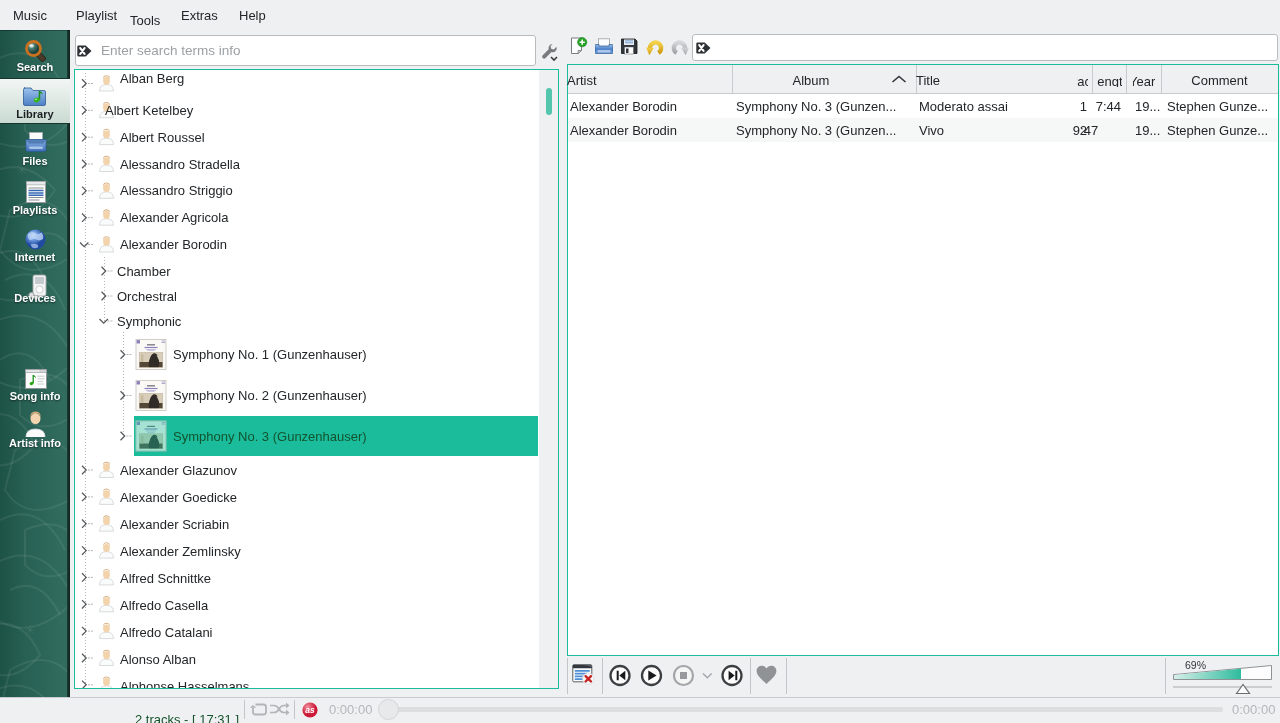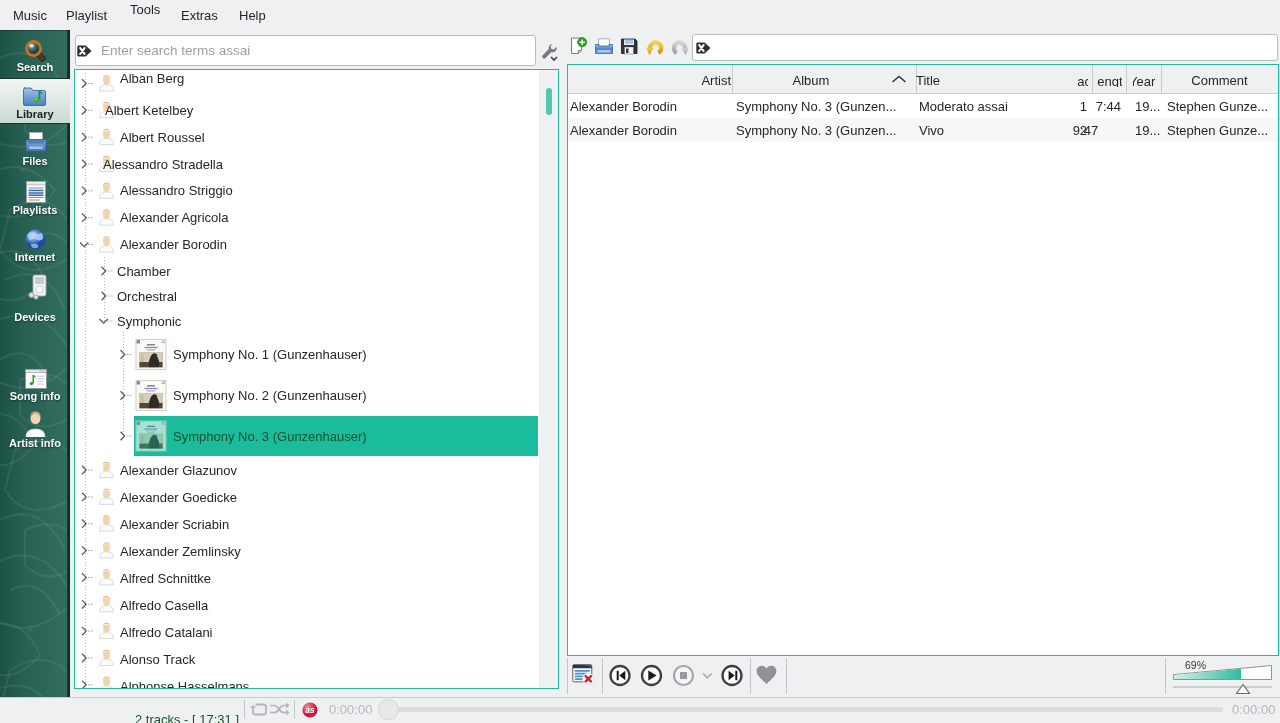--- a/index.html
+++ b/index.html
@@ -6,22 +6,22 @@
 html,body{width:1280px;height:723px;overflow:hidden}
 body{font-family:"Liberation Sans",sans-serif;font-size:13px;color:#232629;background:#eff0f1;position:relative;-webkit-font-smoothing:antialiased;transform:translateZ(0)}
 .abs{position:absolute}
 .txt{position:absolute;white-space:nowrap;line-height:1;transform:translateZ(0)}
 .vsep{position:absolute;width:1px;background:#c3c6c9}
 </style>
 </head>
 <body>
 
 <div class="txt" style="left:13px;top:9px">Music</div>
-<div class="txt" style="left:66px;top:9px">Playlist</div>
-<div class="txt" style="left:130px;top:3px">Tools</div>
+<div class="txt" style="left:76px;top:9px">Playlist</div>
+<div class="txt" style="left:130px;top:14px">Tools</div>
 <div class="txt" style="left:181px;top:9px">Extras</div>
 <div class="txt" style="left:239px;top:9px">Help</div>
 
 <div class="abs" id="sidebar" style="left:0;top:30px;width:70px;height:667px;background:linear-gradient(90deg,#1d5246 0%,#286054 35%,#326e60 100%)">
 <svg width="70" height="667" style="position:absolute;left:0;top:0" viewBox="0 0 70 667">
  <g fill="none" stroke="rgba(255,255,255,0.075)" stroke-width="2">
   <path d="M-10,80 Q30,40 70,90 Q40,130 -10,110 Z"></path>
   <path d="M10,180 Q60,150 80,220 Q30,260 0,220 Z"></path>
   <path d="M-20,300 Q40,260 75,330 Q30,380 -20,340 Z"></path>
   <path d="M15,420 Q70,390 85,460 Q30,500 5,460 Z"></path>
@@ -135,21 +135,21 @@
 </svg>
 <div class="sblabel" style="top:252px">Internet</div>
 
 <svg class="abs" style="left:26px;top:274px" width="22" height="26" viewBox="0 0 22 26">
  <rect x="7" y="1" width="13" height="21" rx="2" fill="#f2f3f4" stroke="#a3a6a8" stroke-width="0.9"></rect>
  <rect x="9" y="3" width="9" height="7" fill="#c5cace"></rect>
  <circle cx="13.5" cy="15.5" r="3.6" fill="#fdfdfd" stroke="#c0c3c5" stroke-width="0.8"></circle>
  <circle cx="5.5" cy="21" r="2.6" fill="#dcdedf" stroke="#9a9da0" stroke-width="0.8"></circle>
  <circle cx="10" cy="23" r="2.2" fill="#dcdedf" stroke="#9a9da0" stroke-width="0.8"></circle>
 </svg>
-<div class="sblabel" style="top:312px">Devices</div>
+<div class="sblabel" style="top:293px">Devices</div>
 
 <svg class="abs" style="left:25px;top:369px" width="22" height="20" viewBox="0 0 22 20">
  <rect x="0.5" y="0.5" width="21" height="19" fill="#fdfdfd" stroke="#8f9294" stroke-width="1"></rect>
  <rect x="0.5" y="0.5" width="21" height="3" fill="#e4e5e6" stroke="#8f9294" stroke-width="0.6"></rect>
  <rect x="15" y="1.2" width="5.5" height="1.6" fill="#fff" stroke="#9a9da0" stroke-width="0.4"></rect>
  <path d="M8.2,6 v8" stroke="#1e8f1e" stroke-width="1.3"></path>
  <path d="M8.2,6 q3,0.8 2.6,3.4 q-0.3,-1.8 -2.6,-2 z" fill="#1e8f1e"></path>
  <ellipse cx="6.6" cy="14.4" rx="2.1" ry="1.6" fill="#2da314" transform="rotate(-20 6.6 14.4)"></ellipse>
  <g stroke="#c0c3c5" stroke-width="0.9" fill="none">
       <path d="M12.5,7.2 h7 M12.5,9.8 h7 M12.5,12.4 h5.5 M12.5,15 h6.5"></path>
@@ -159,21 +159,21 @@
 
 <svg class="abs" style="left:24px;top:411px" width="23" height="27" viewBox="0 0 23 27">
  <path d="M11.5,2 a5,5.6 0 0 1 5,5.6 a5,5.6 0 0 1 -10,0 a5,5.6 0 0 1 5,-5.6 z" fill="#f3d4ae"></path>
  <path d="M6.6,6.6 a5,5.6 0 0 1 9.8,0 q0.6,-3.4 -1.4,-5 q-3.4,-2.4 -7,0 q-2,1.6 -1.4,5 z" fill="#d3ab77"></path>
  <path d="M2,26 q0,-8 9.5,-8 q9.5,0 9.5,8 z" fill="#fbfbfc"></path>
  <path d="M2,26 q0,-8 9.5,-8 q9.5,0 9.5,8" fill="none" stroke="#d8dadc" stroke-width="0.8"></path>
 </svg>
 <div class="sblabel" style="top:438px">Artist info</div>
 
 <div class="abs" style="left:75px;top:35px;width:461px;height:31px;background:#fff;border:1px solid #b9bcbe;border-radius:3px"></div>
-<div class="txt" style="left:101px;top:44px;color:#9da0a3;font-size:13.5px">Enter search terms assai</div>
+<div class="txt" style="left:101px;top:44px;color:#9da0a3;font-size:13.5px">Enter search terms info</div>
 <svg class="abs" style="left:77px;top:45px" width="15" height="12" viewBox="0 0 15 14" preserveAspectRatio="none">
  <path d="M1.5,0.5 h7.2 l5.8,6.5 -5.8,6.5 h-7.2 a1.2,1.2 0 0 1 -1.2,-1.2 v-10.6 a1.2,1.2 0 0 1 1.2,-1.2 z" fill="#2e3134"></path>
  <path d="M3.2,3.6 l4.4,6.8 M7.6,3.6 l-4.4,6.8" stroke="#fff" stroke-width="2.2" stroke-linecap="round"></path>
 </svg>
 
 <svg class="abs" style="left:539px;top:42px" width="20" height="20" viewBox="0 0 20 20">
  <path d="M13.5,2 a4,4 0 0 0 -3.8,5.2 L3.5,13.4 a2,2 0 0 0 2.8,2.8 L12.5,10 a4,4 0 0 0 5,-5.2 L14.8,7.5 12.2,6.8 11.5,4.2 Z" fill="#777b7e"></path>
  <path d="M12,15 l3,3 3,-3" fill="none" stroke="#3a3d40" stroke-width="1.6"></path>
 </svg>
 
@@ -290,38 +290,38 @@
       <use href="#dash" x="51.5" y="366"></use>
       <use href="#art" x="61" y="351"></use>
   <rect x="61" y="351" width="30" height="30" fill="#1abc9c" opacity="0.38"></rect>
  </g>
 </svg>
 <style>.trow{position:absolute;white-space:nowrap;line-height:1;transform:translateZ(0)}</style>
 <div class="abs" style="left:0;top:0;width:1280px;height:688px;overflow:hidden">
 <div class="trow" style="left:120px;top:72px">Alban Berg</div>
 <div class="trow" style="left:105px;top:104px">Albert Ketelbey</div>
 <div class="trow" style="left:120px;top:131px">Albert Roussel</div>
-<div class="trow" style="left:103px;top:158px">Alessandro Stradella</div>
+<div class="trow" style="left:120px;top:158px">Alessandro Stradella</div>
 <div class="trow" style="left:120px;top:184px">Alessandro Striggio</div>
 <div class="trow" style="left:120px;top:211px">Alexander Agricola</div>
 <div class="trow" style="left:120px;top:238px">Alexander Borodin</div>
 <div class="trow" style="left:117px;top:264.5px">Chamber</div>
 <div class="trow" style="left:117px;top:289.5px">Orchestral</div>
 <div class="trow" style="left:117px;top:314.5px">Symphonic</div>
 <div class="trow" style="left:173px;top:348px">Symphony No. 1 (Gunzenhauser)</div>
 <div class="trow" style="left:173px;top:389px">Symphony No. 2 (Gunzenhauser)</div>
 <div class="trow" style="left:173px;top:429.5px;color:#14532d">Symphony No. 3 (Gunzenhauser)</div>
 <div class="trow" style="left:120px;top:463.5px">Alexander Glazunov</div>
 <div class="trow" style="left:120px;top:490.5px">Alexander Goedicke</div>
 <div class="trow" style="left:120px;top:517.5px">Alexander Scriabin</div>
 <div class="trow" style="left:120px;top:544.5px">Alexander Zemlinsky</div>
 <div class="trow" style="left:120px;top:571.5px">Alfred Schnittke</div>
 <div class="trow" style="left:120px;top:598.5px">Alfredo Casella</div>
 <div class="trow" style="left:120px;top:625.5px">Alfredo Catalani</div>
-<div class="trow" style="left:120px;top:652.5px">Alonso Track</div>
+<div class="trow" style="left:120px;top:652.5px">Alonso Alban</div>
 <div class="trow" style="left:120px;top:679.5px">Alphonse Hasselmans</div>
 </div>
 
 <svg class="abs" style="left:570px;top:37px" width="18" height="18" viewBox="0 0 18 18">
  <path d="M1.5,1 h10 v12.5 l-3.5,3 h-6.5 z" fill="#fefefe" stroke="#7a7d80" stroke-width="1"></path>
  <path d="M11.5,13.5 l-3.5,3 v-3 z" fill="#d8dadb" stroke="#7a7d80" stroke-width="0.8"></path>
  <circle cx="12.2" cy="5.2" r="4.6" fill="#27a327" stroke="#1d801d" stroke-width="0.6"></circle>
  <path d="M12.2,2.6 v5.2 M9.6,5.2 h5.2" stroke="#fff" stroke-width="1.5"></path>
 </svg>
 
@@ -375,21 +375,21 @@
  <path d="M3.2,3.6 l4.4,6.8 M7.6,3.6 l-4.4,6.8" stroke="#fff" stroke-width="2.2" stroke-linecap="round"></path>
 </svg>
 
 <div class="abs" style="left:567px;top:64px;width:712px;height:592px;background:#fff;border:1px solid #1abc9c"></div>
 <div class="abs" style="left:568px;top:65px;width:710px;height:29px;background:#eff0f1;border-bottom:1px solid #c8cbce"></div>
 <div class="vsep" style="left:731.5px;top:65px;height:29px;background:#c8cbce"></div>
 <div class="vsep" style="left:916px;top:65px;height:29px;background:#c8cbce"></div>
 <div class="vsep" style="left:1091.5px;top:65px;height:29px;background:#c8cbce"></div>
 <div class="vsep" style="left:1126px;top:65px;height:29px;background:#c8cbce"></div>
 <div class="vsep" style="left:1161px;top:65px;height:29px;background:#c8cbce"></div>
-<div class="txt" style="left:567px;top:74px;width:164px;text-align:right">Artist</div>
+<div class="txt" style="left:567px;top:74px;width:164px;text-align:left">Artist</div>
 <div class="txt" style="left:731px;top:74px;width:160px;text-align:center">Album</div>
 <svg class="abs" style="left:891px;top:75px" width="16" height="9" viewBox="0 0 16 9">
     <path d="M1.5,7 L8,1.5 L14.5,7" fill="none" stroke="#33373a" stroke-width="1.6"></path>
   </svg>
 <div class="txt" style="left:916px;top:74px;width:157px;text-align:left">Title</div>
 <div class="abs" style="left:1077px;top:74px;width:11px;overflow:hidden;height:13px"><span style="margin-left:-11.5px;white-space:nowrap">Track</span></div>
 <div class="abs" style="left:1097px;top:74px;width:25px;overflow:hidden;height:13px"><span style="margin-left:-7px;white-space:nowrap">Length</span></div>
 <div class="abs" style="left:1133px;top:74px;width:22px;overflow:hidden;height:13px"><span style="margin-left:-4px;white-space:nowrap">Year</span></div>
 <div class="txt" style="left:1161px;top:74px;width:117px;text-align:center">Comment</div>
 <div class="abs" style="left:568px;top:118px;width:710px;height:23.5px;background:#f6f7f7"></div>

